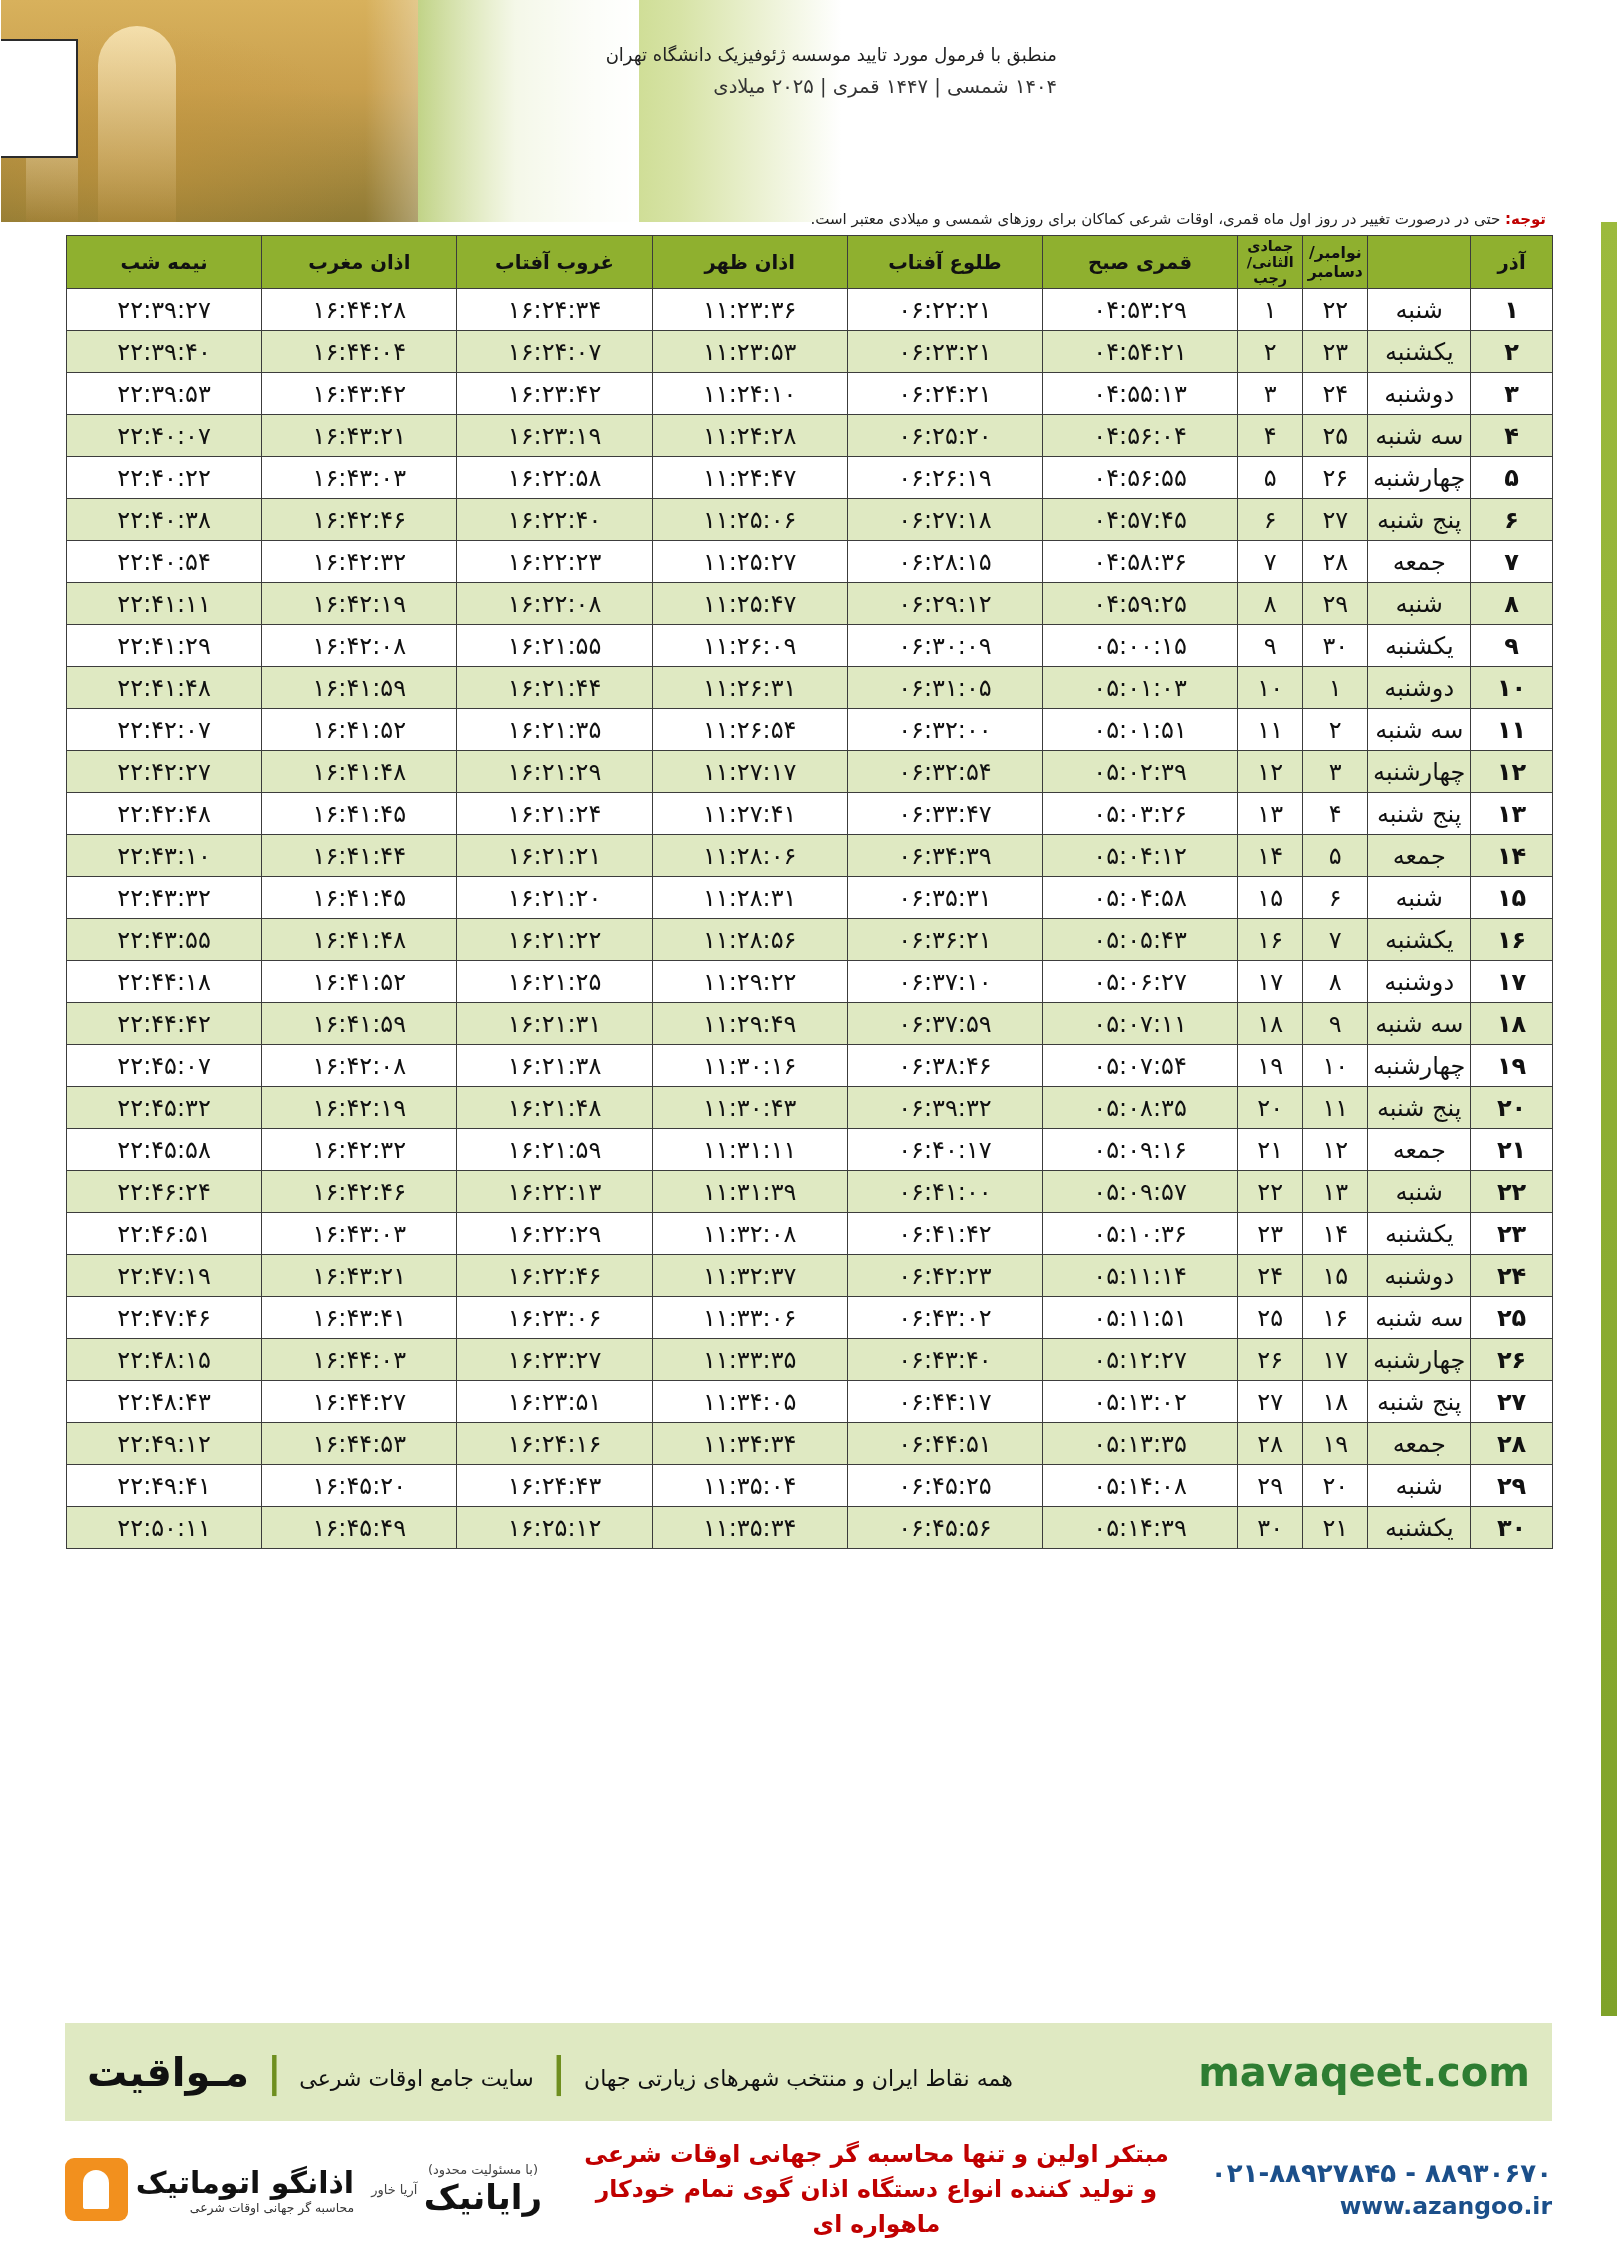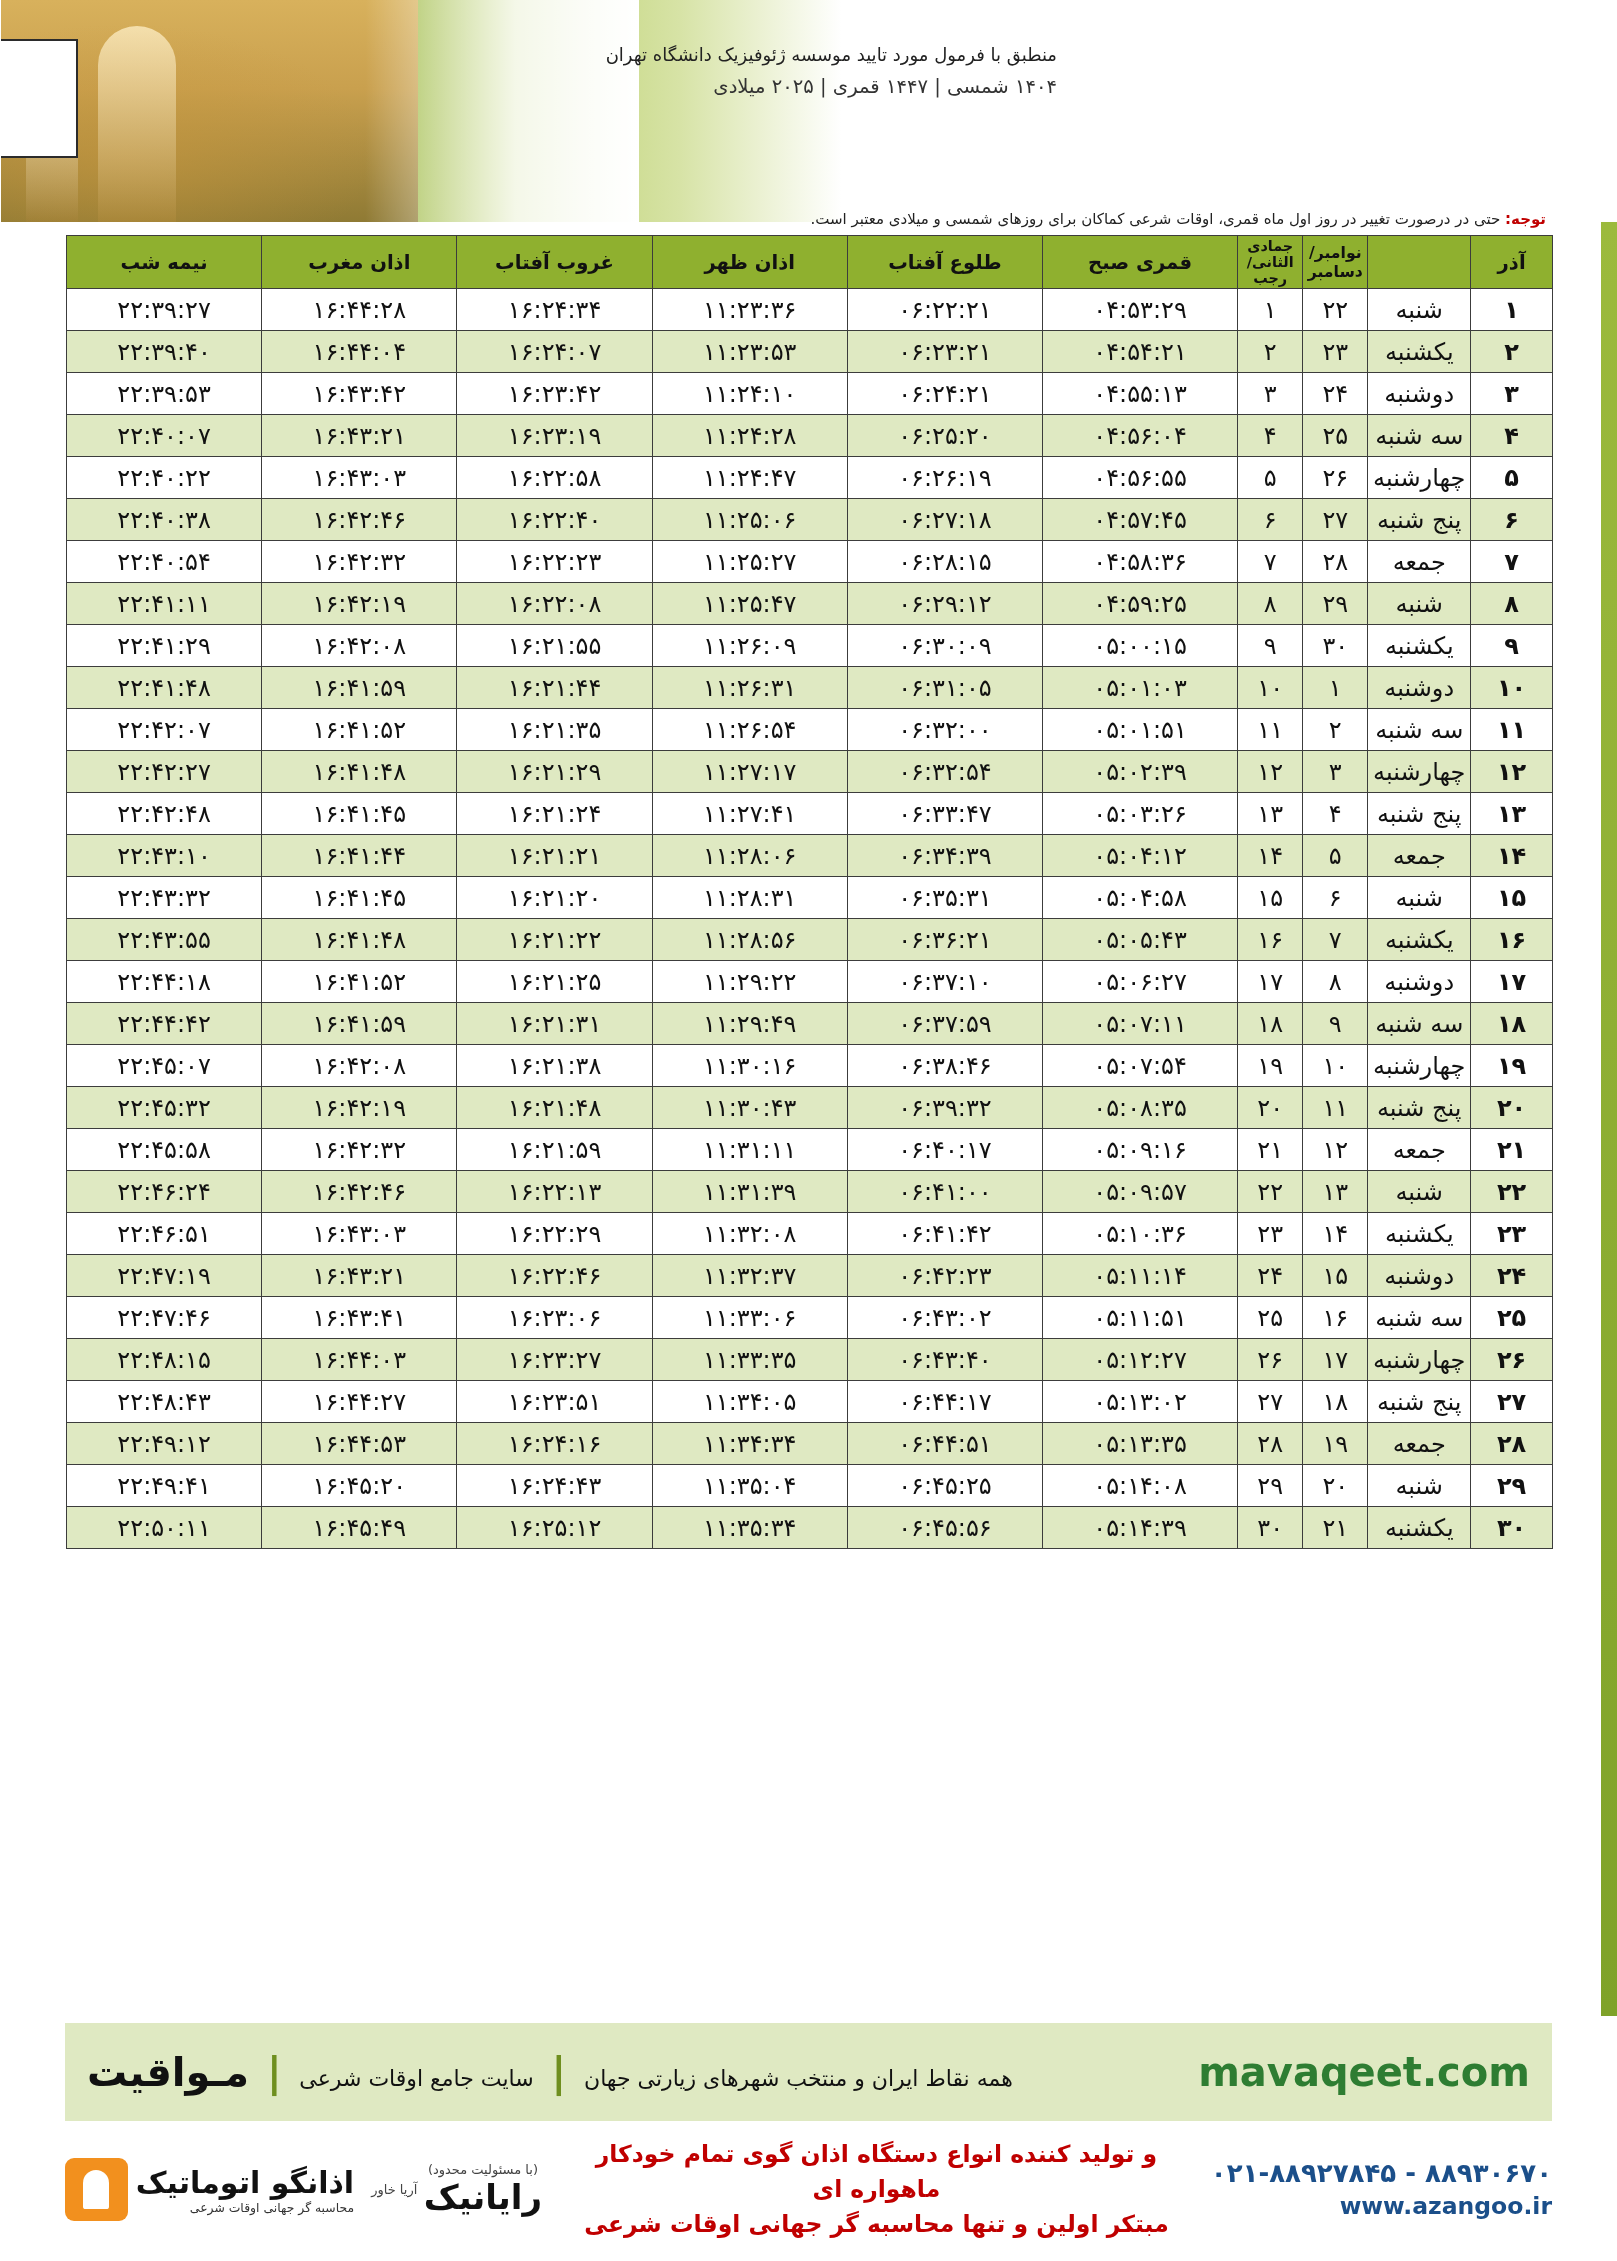--- a/index.html
+++ b/index.html
@@ -675,22 +675,22 @@
     </div>
   </div>
 
   <div class="footer-row2">
     <div class="phones">
       <div>۰۲۱-۸۸۹۲۷۸۴۵ - ۸۸۹۳۰۶۷۰</div>
       <div class="site">www.azangoo.ir</div>
     </div>
 
     <div class="slogan">
+      <div>مبتکر اولین و تنها محاسبه گر جهانی اوقات شرعی</div>
       <div>و تولید کننده انواع دستگاه اذان گوی تمام خودکار ماهواره ای</div>
-      <div>مبتکر اولین و تنها محاسبه گر جهانی اوقات شرعی</div>
     </div>
 
     <div class="logos">
       <div class="logo-rayanic">
         <div>
           <div class="r-sub">(با مسئولیت محدود)</div>
           <div class="r-name">رایانیک</div>
         </div>
         <div class="r-sub">آریا خاور</div>
       </div>

